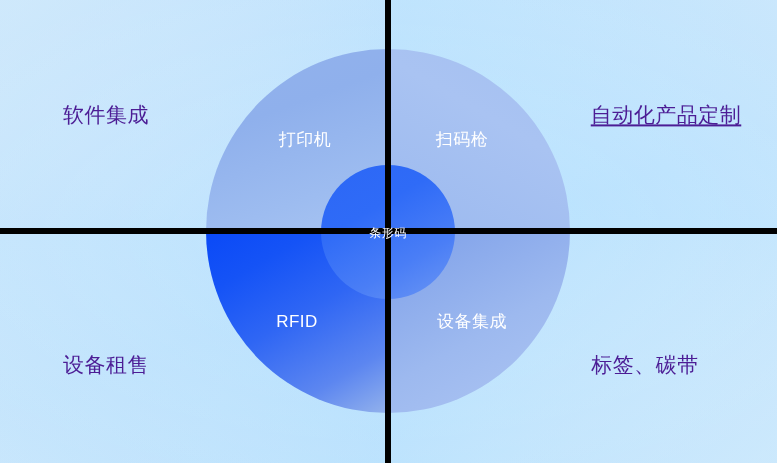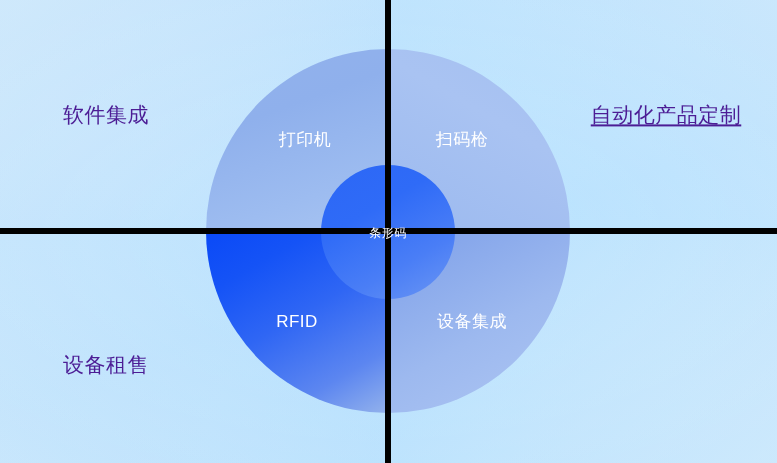--- a/index.html
+++ b/index.html
@@ -155,14 +155,15 @@
   <div class="lbl lbl-wedge" style="left:297px; top:322px;text-align:center;">RFID</div>
 
   <div class="lbl lbl-wedge" style="left:472px; top:322px;">设备集成</div>
 
   <div class="lbl lbl-corner" style="left:106px; top:115px;">软件集成</div>
 
   <div class="lbl lbl-corner" style="left:666px; top:115px;text-decoration:underline;">自动化产品定制</div>
 
   <div class="lbl lbl-corner" style="left:106px; top:365px;">设备租售</div>
 
+  <div class="lbl lbl-corner" style="left:645px; top:365px;">标签、碳带</div>
 
 </div>
 
 </body></html>

